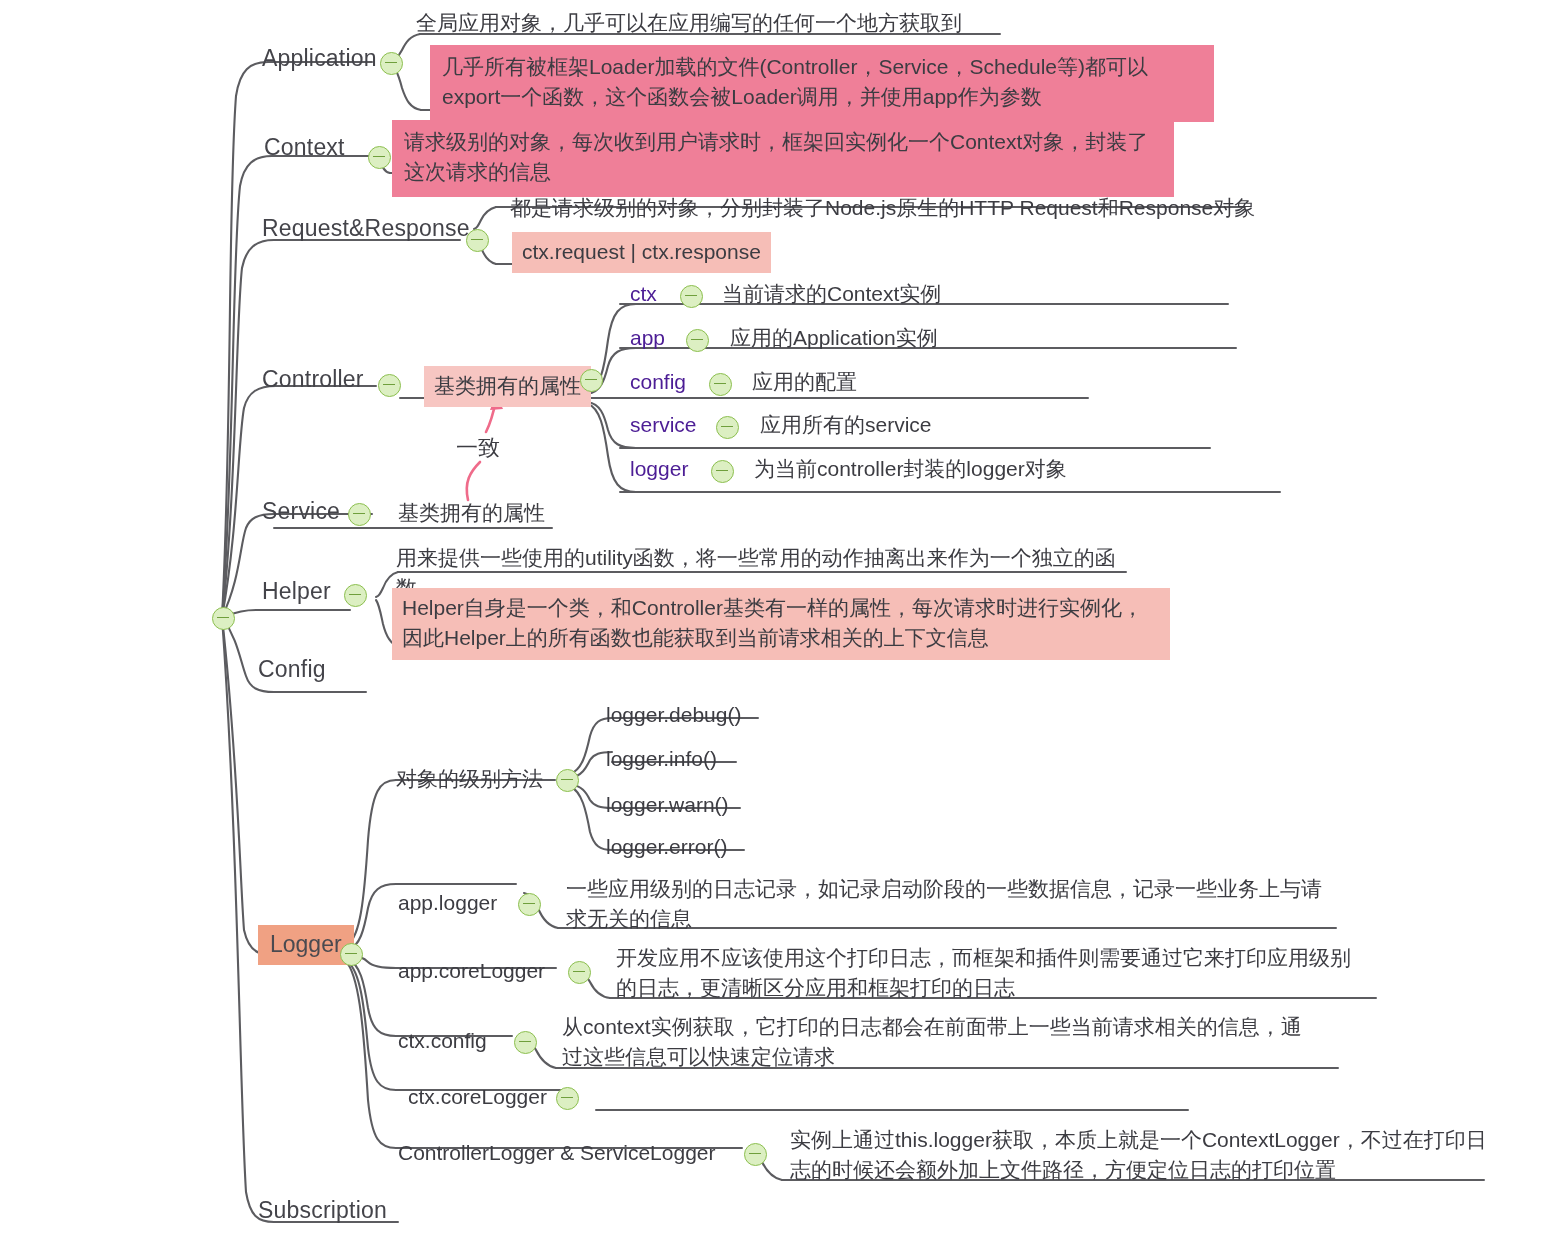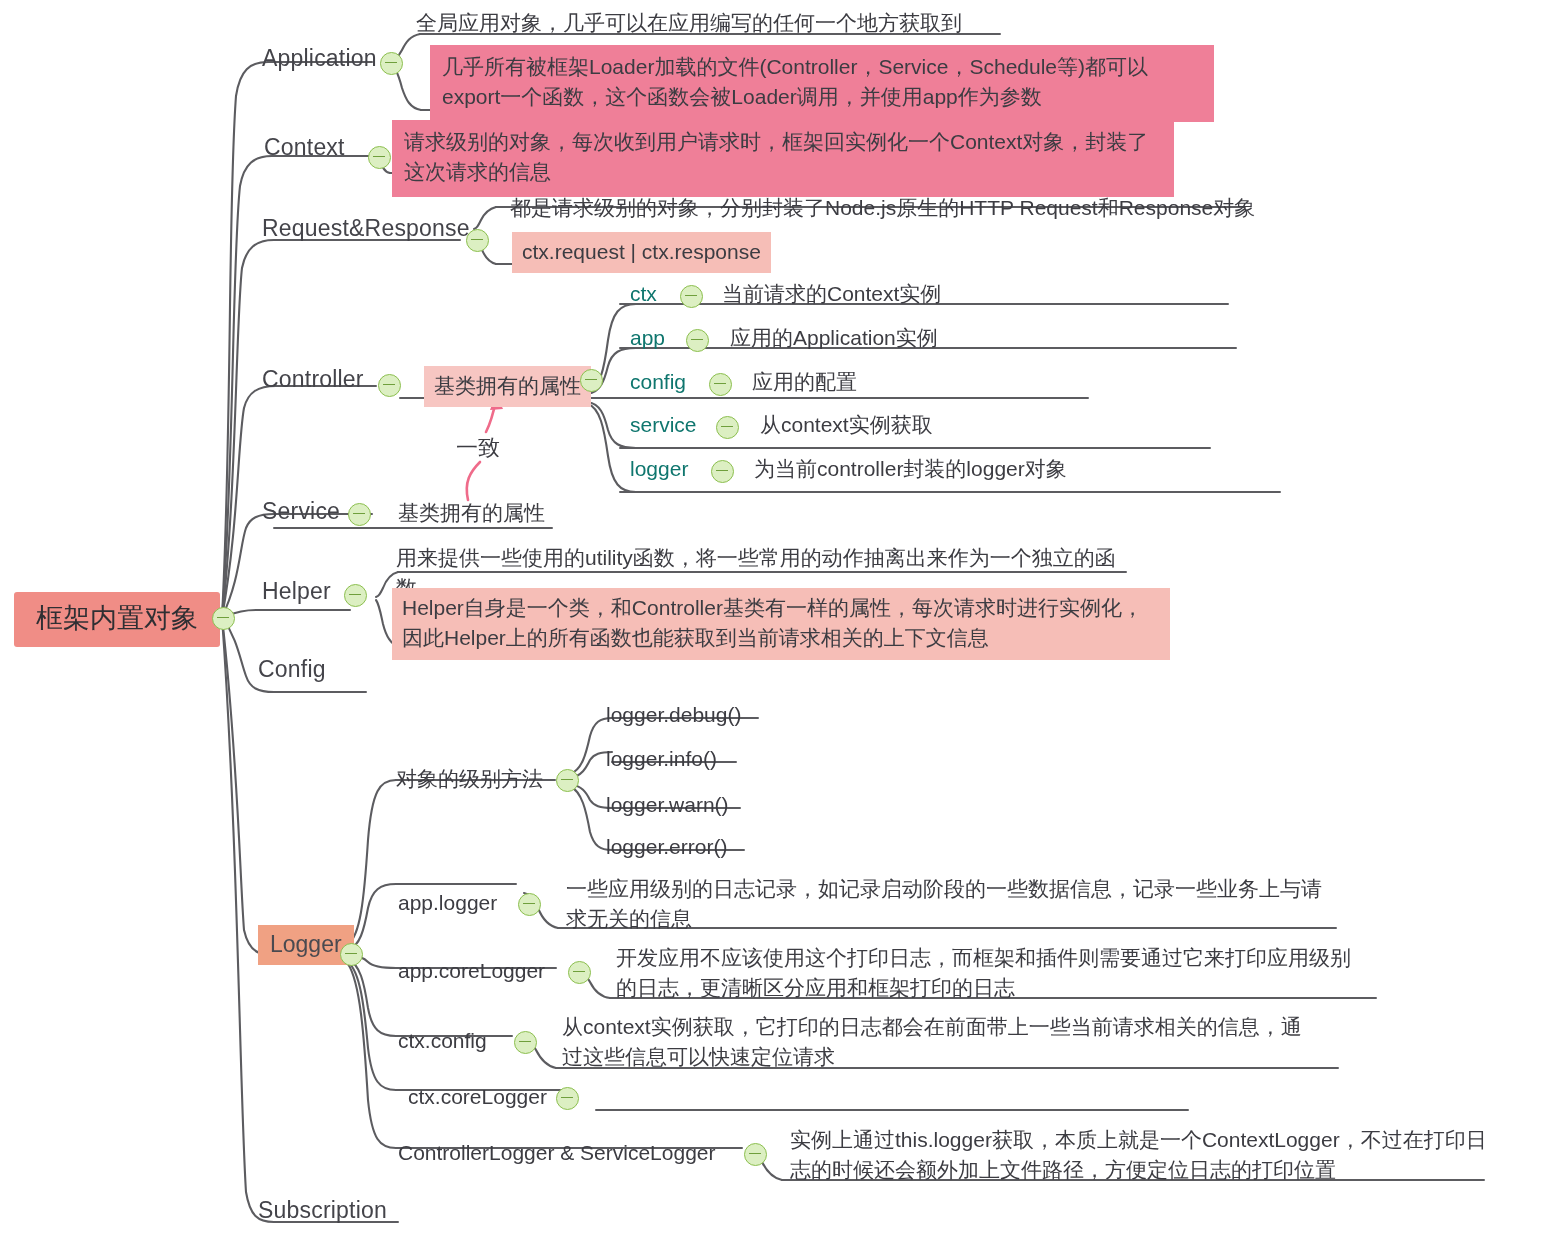--- a/index.html
+++ b/index.html
@@ -1,19 +1,19 @@
 <!DOCTYPE html>
 <html><head>
 <meta charset="utf-8">
 <style>
   html,body{margin:0;padding:0;background:#ffffff;}
   body{font-family:"Liberation Sans","DejaVu Sans",sans-serif;}
   #stage{position:relative;width:1566px;height:1237px;overflow:hidden;background:#fff;}
   #wires{position:absolute;left:0;top:0;width:1566px;height:1237px;pointer-events:none;}
-  .node{position:absolute;white-space:nowrap;color:#0f766e;line-height:1.28;}
+  .node{position:absolute;white-space:nowrap;color:#4c1d95;line-height:1.28;}
   .lbl{font-size:23px;color:#44444a;letter-spacing:.2px;}
   .lbl-sm{font-size:21px;}
   .desc{font-size:21px;color:#3c3c42;line-height:1.45;white-space:normal;}
   .root{
     background:#f08d86;color:#2f2f33;font-size:27px;
     padding:9px 22px 11px 22px;border-radius:3px;
   }
   .chip-pink{background:#ef7f98;padding:7px 12px 9px 12px;}
   .chip-lpink{background:#f6beb7;padding:5px 10px 6px 10px;}
   .chip-lpink2{background:#f7c6c2;padding:5px 10px 6px 10px;}
@@ -129,23 +129,20 @@
       <path d="M274 1222 L 398 1222" stroke-width="2"></path>
     </g>
 
     <g fill="none" stroke="#ef6b8a" stroke-width="2.6" stroke-linecap="round">
       <path d="M468 500 C 464 482, 470 472, 480 462"></path>
       <path d="M486 432 C 492 420, 494 410, 496 400"></path>
     </g>
     <polygon points="496,394 490,410 503,409" fill="#ef6b8a"></polygon>
   </svg>
 
-  <div class="node root" style="left:14px;top:592px;">
-    <span>框架内置对象</span>
-  </div>
   <span class="ic" style="position:absolute;left:212px;top:607px;"></span>
 
   <div class="node lbl" style="left:262px;top:44px;">
     <span>Application</span>
   </div>
   <span class="ic" style="position:absolute;left:380px;top:52px;"></span>
 
   <div class="node desc" style="left:416px;top:8px;width:570px;">
     <span>全局应用对象，几乎可以在应用编写的任何一个地方获取到</span>
   </div>
@@ -206,21 +203,21 @@
   <span class="ic" style="position:absolute;left:709px;top:373px;"></span>
   <div class="node desc" style="left:752px;top:367px;">
     <span>应用的配置</span>
   </div>
 
   <div class="node lbl-sm" style="left:630px;top:412px;">
     <span>service</span>
   </div>
   <span class="ic" style="position:absolute;left:716px;top:416px;"></span>
   <div class="node desc" style="left:760px;top:410px;">
-    <span>从context实例获取</span>
+    <span>应用所有的service</span>
   </div>
 
   <div class="node lbl-sm" style="left:630px;top:456px;">
     <span>logger</span>
   </div>
   <span class="ic" style="position:absolute;left:711px;top:460px;"></span>
   <div class="node desc" style="left:754px;top:454px;">
     <span>为当前controller封装的logger对象</span>
   </div>
 

